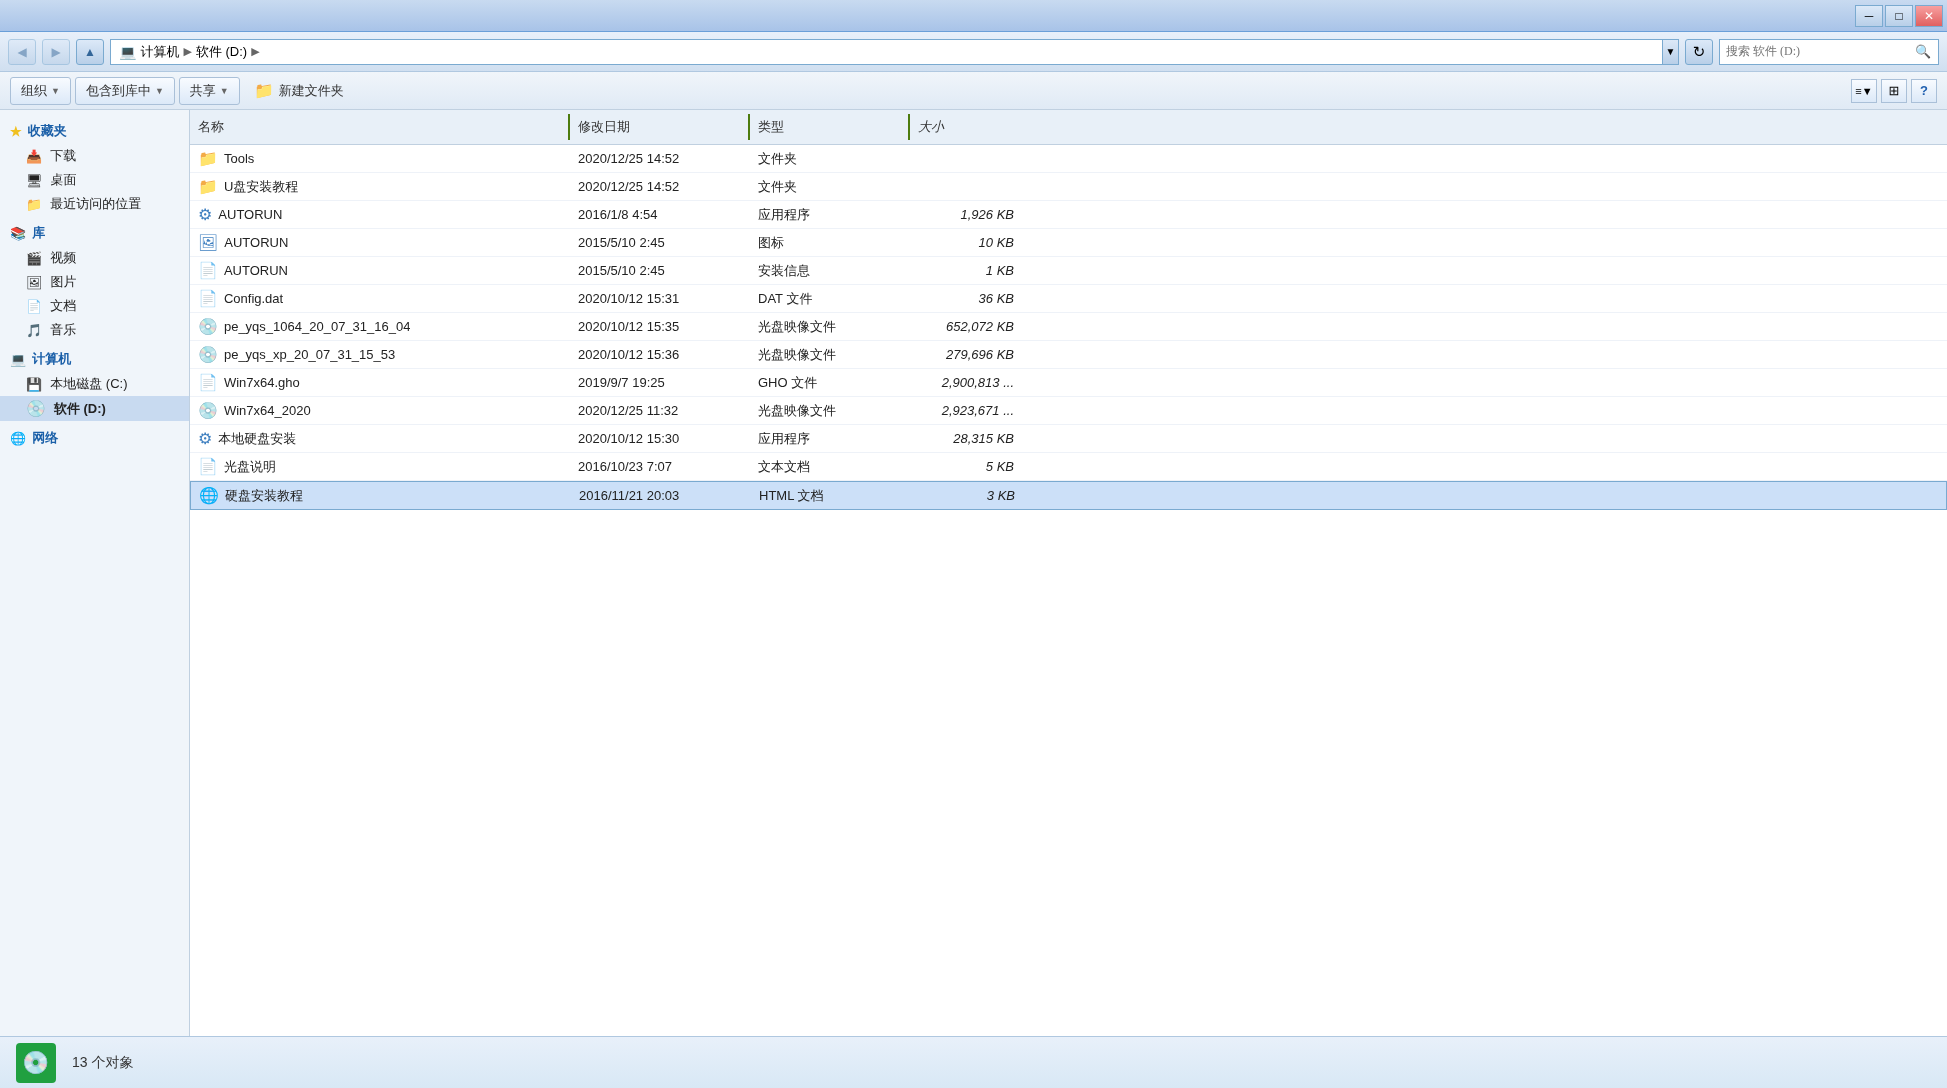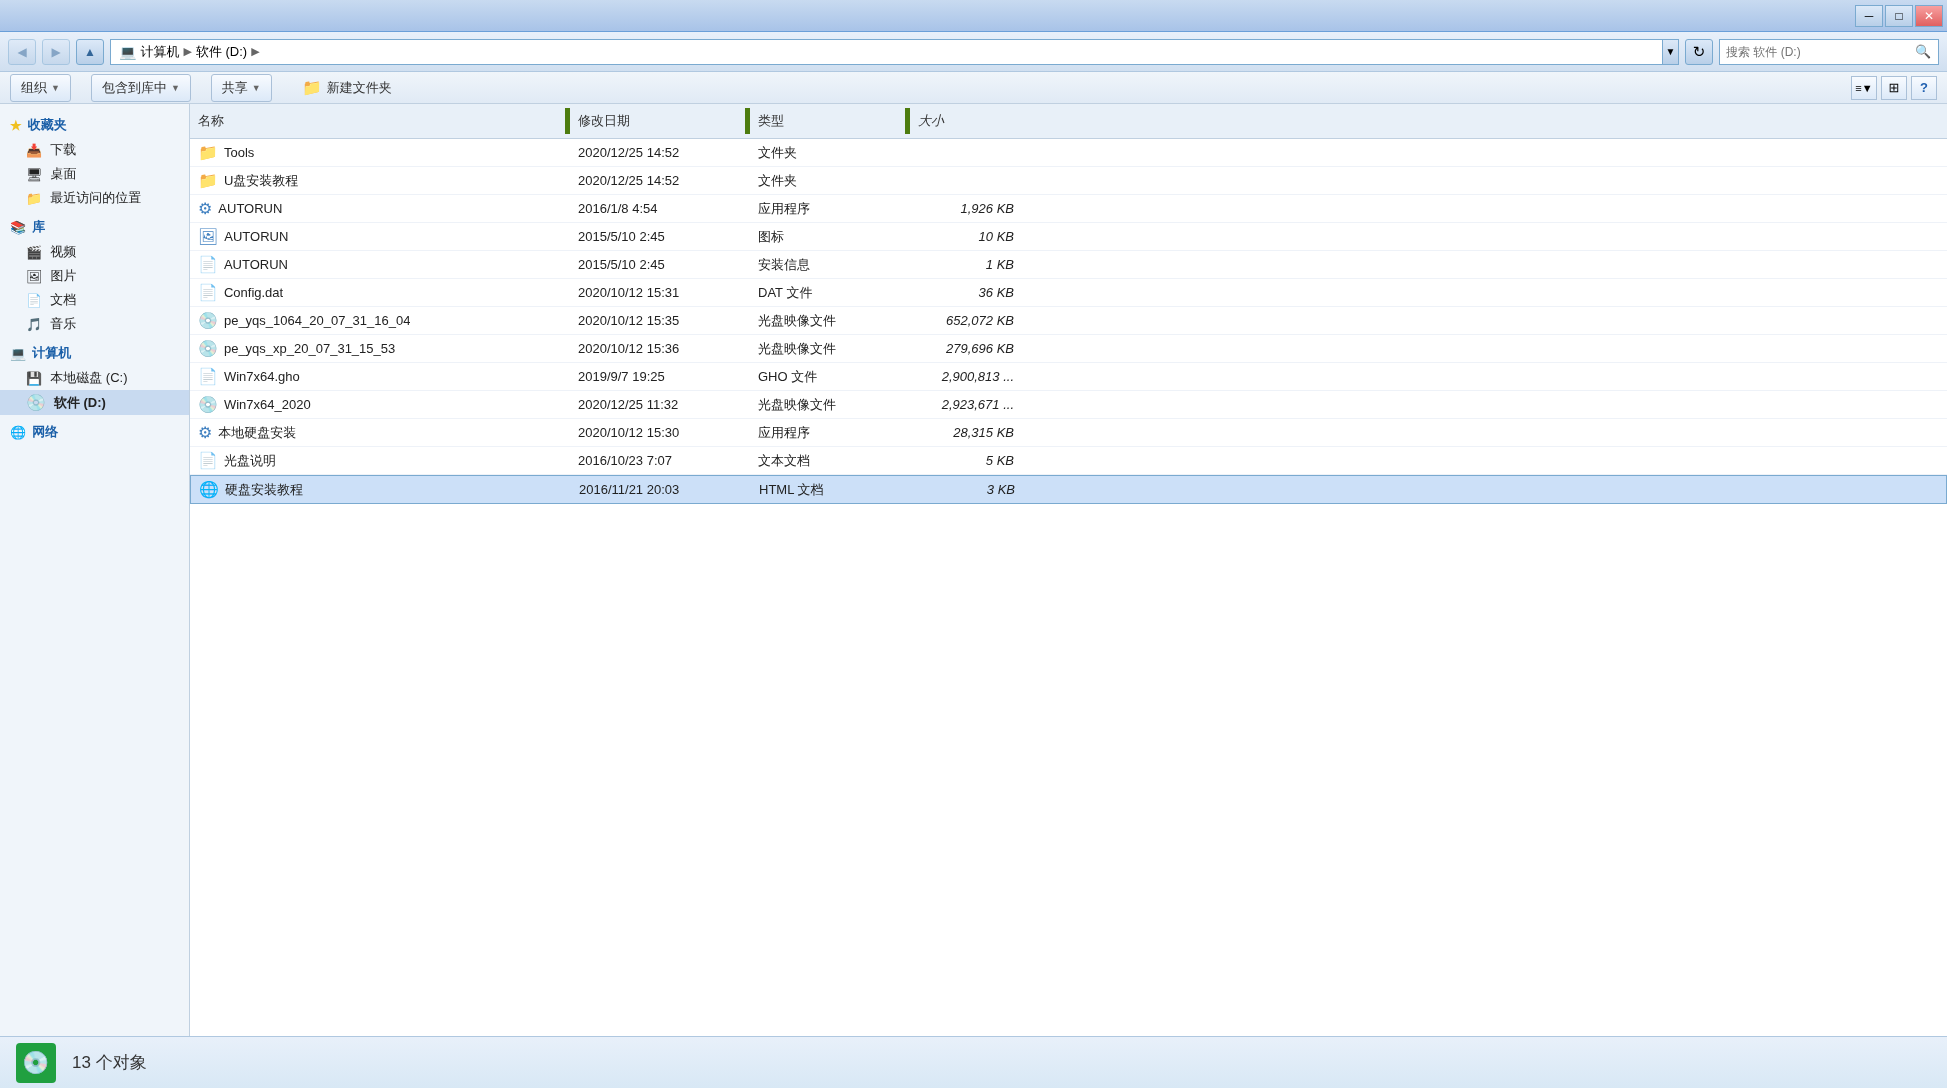--- a/index.html
+++ b/index.html
@@ -105,36 +105,36 @@
       height: 26px;
       width: 220px;
       padding: 0 6px;
     }
     .search-box input {
       border: none;
       outline: none;
       font-size: 12px;
       color: #999;
       width: 190px;
-      font-family: Liberation Sans, sans-serif;
+      font-family: Liberation Serif, serif;
     }
     .search-icon-btn {
       cursor: pointer;
       color: #336699;
       font-size: 13px;
     }
 
     
     .toolbar {
-      height: 32px;
+      height: 38px;
       background: linear-gradient(to bottom, #f0f5fa, #e0eaf5);
       display: flex;
       align-items: center;
       padding: 0 10px;
-      gap: 20px;
+      gap: 4px;
       border-bottom: 1px solid #c0d0e0;
     }
     .toolbar-btn {
       display: flex;
       align-items: center;
       gap: 4px;
       padding: 4px 10px;
       background: linear-gradient(to bottom, #f8fbff, #dce9f8);
       border: 1px solid #aac0d8;
       border-radius: 3px;
@@ -241,21 +241,21 @@
       padding: 4px 0;
       background: #e8f0f8;
       border-bottom: 1px solid #c0d0e0;
       position: sticky;
       top: 0;
     }
     .col-header {
       padding: 4px 8px;
       font-size: 13px;
       color: #333;
-      border-right: 5px solid #4d7c0f;
+      border-right: 2px solid #4d7c0f;
       cursor: pointer;
     }
     .col-header:last-child { border-right: none; font-style: italic; }
     .file-row {
       display: grid;
       grid-template-columns: 380px 180px 160px 120px;
       border-bottom: 1px solid #eef2f8;
       cursor: pointer;
     }
     .file-row.selected { background: #cce0f8; border: 1px solid #7aaad0; }
@@ -289,21 +289,21 @@
       height: 40px;
       background: #20a040;
       border-radius: 4px;
       display: flex;
       align-items: center;
       justify-content: center;
       color: #fff;
       font-size: 22px;
     }
     .status-text {
-      font-size: 17px;
+      font-size: 14px;
       color: #333;
     }
 
     
     ::-webkit-scrollbar { width: 10px; }
     ::-webkit-scrollbar-track { background: #e8f0f8; }
     ::-webkit-scrollbar-thumb { background: #aac0d8; border-radius: 2px; }
   </style>
 </head>
 <body>

